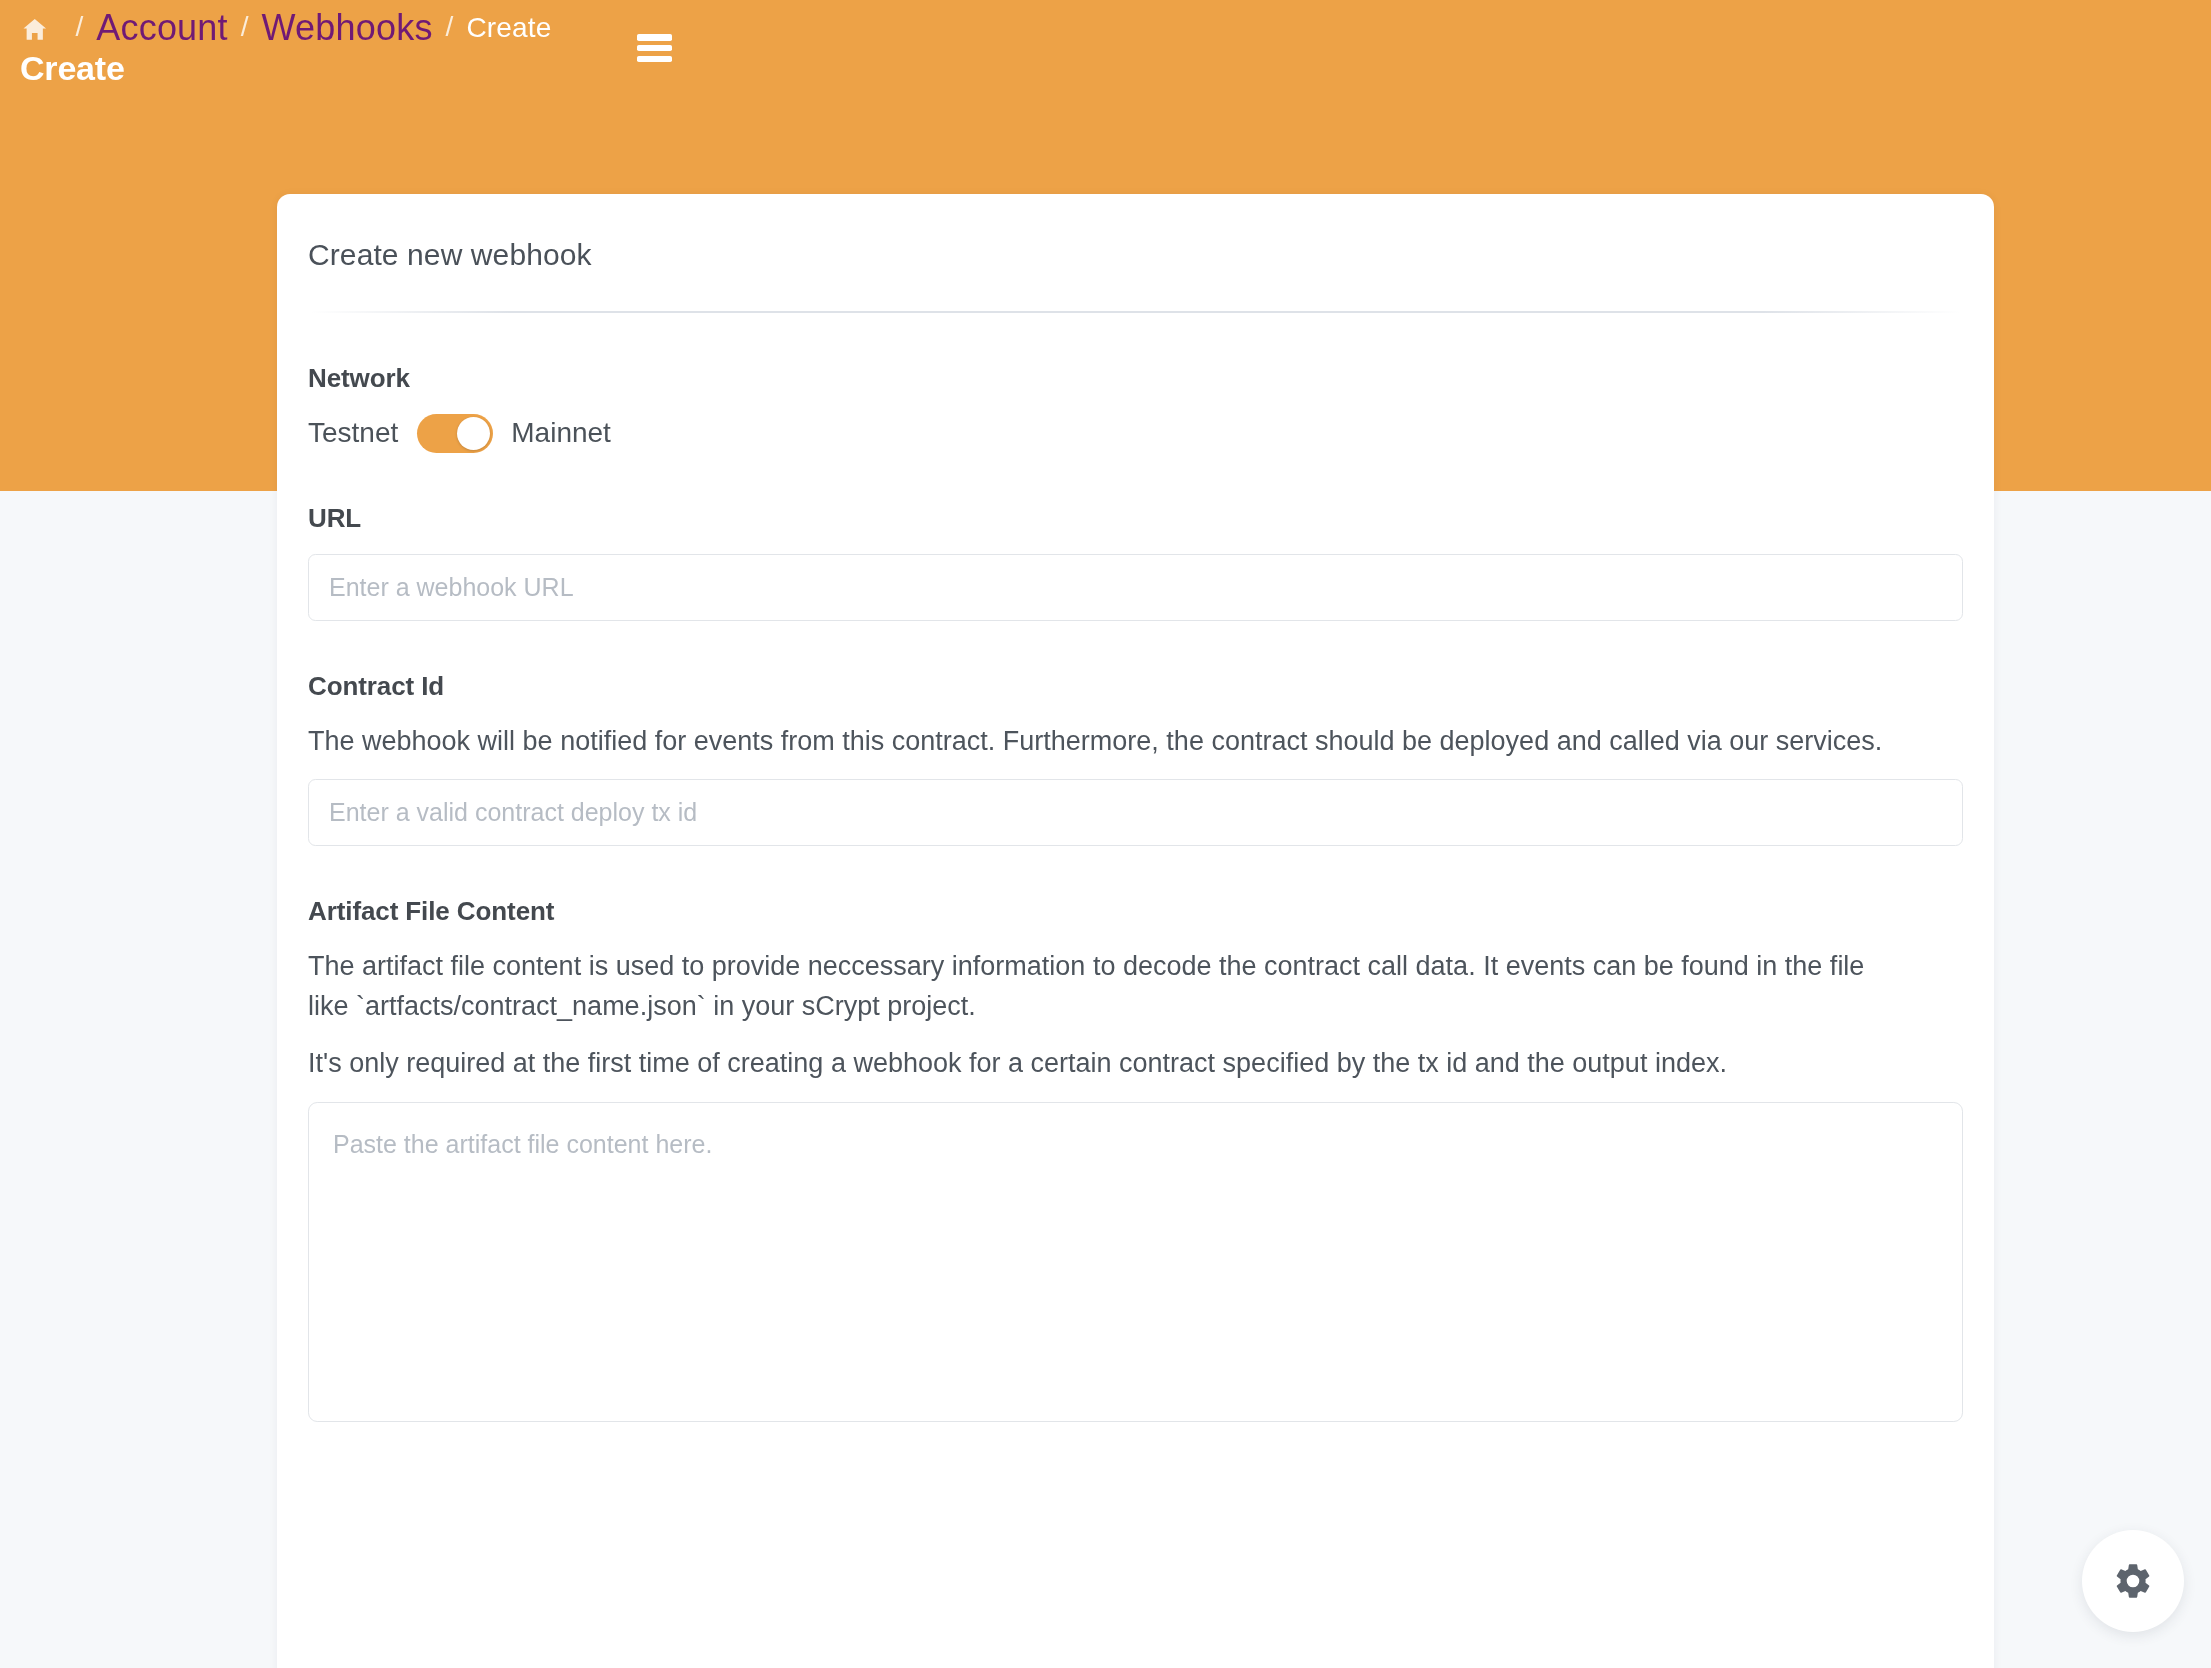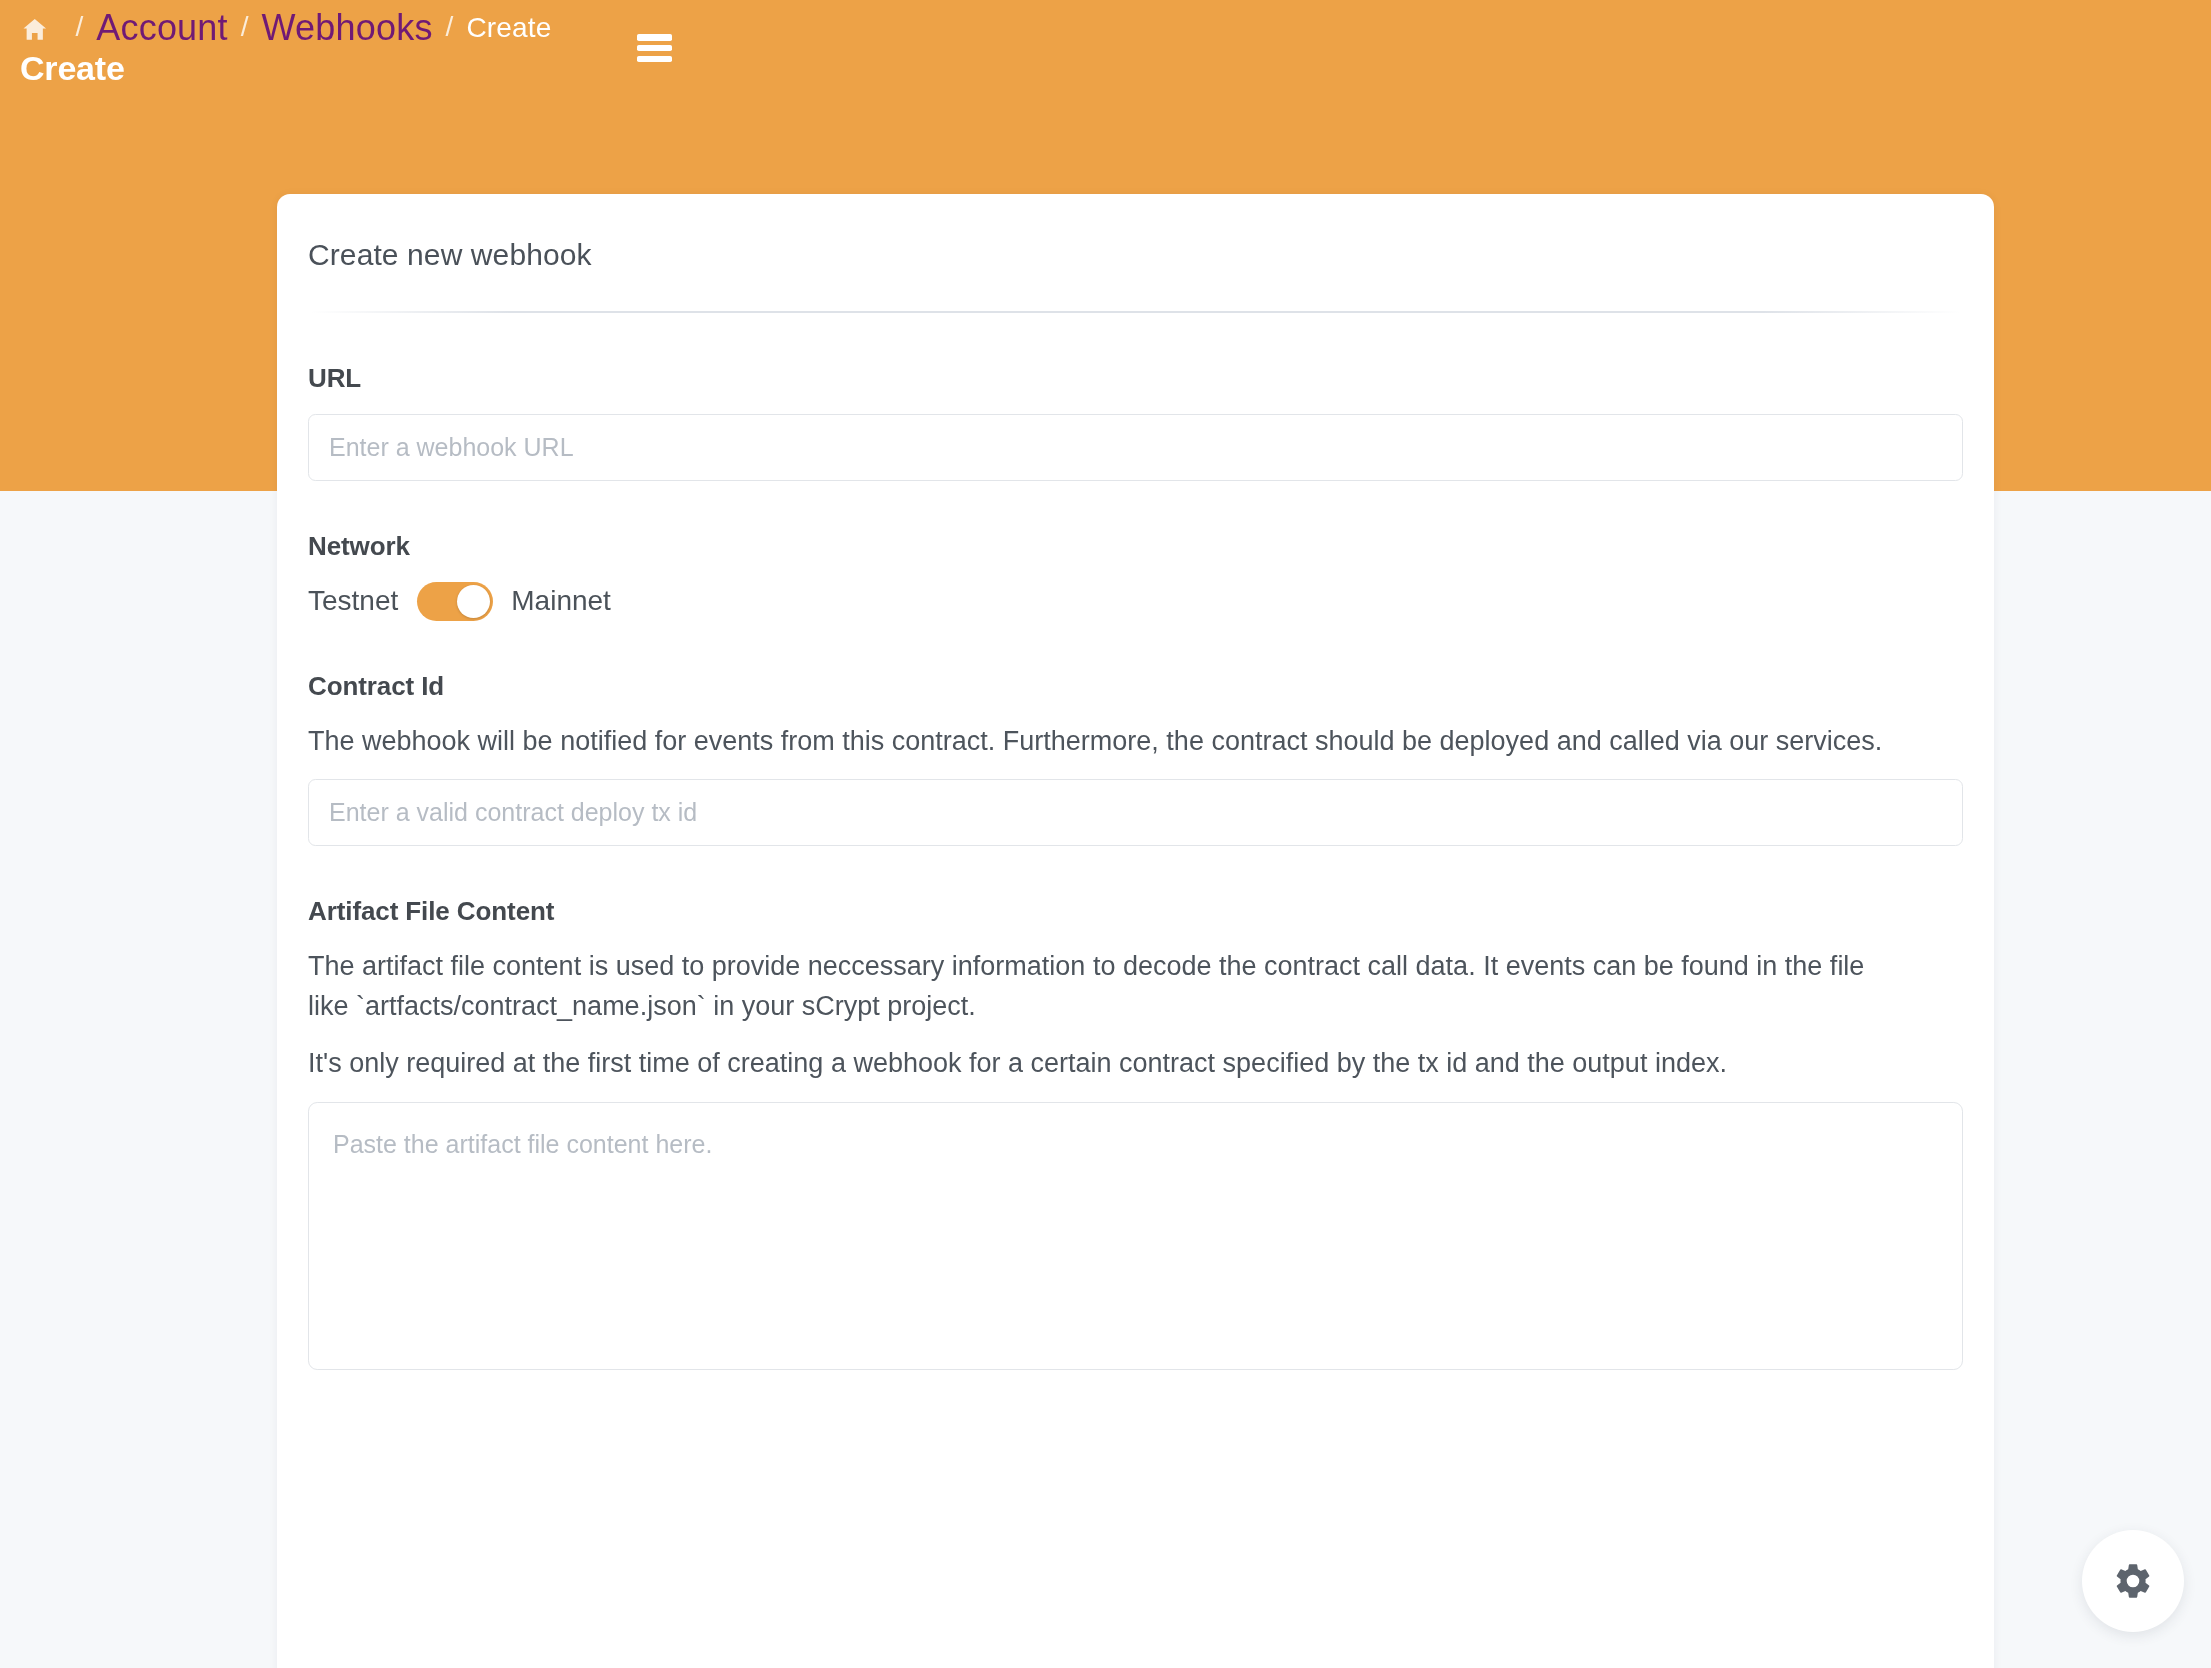--- a/index.html
+++ b/index.html
@@ -216,21 +216,21 @@
     height: 33px;
     border-radius: 50%;
     background: #ffffff;
     box-shadow: 0 0.9px 2.8px rgba(0,0,0,0.18);
   }
 
   
   .textarea-box {
     display: block;
     width: 100%;
-    height: 268px;
+    height: 320px;
     border: 0.9px solid #e2e5e9;
     border-radius: 9.2px;
     background: #ffffff;
     padding: 24px 24px;
     font-family: "Liberation Sans", sans-serif;
     font-size: 25px;
     color: #44494f;
     resize: none;
     outline: none;
     line-height: 1.4;
@@ -286,37 +286,37 @@
   </div>
 
 </div>
 
 <section class="card">
 
   <h2 class="card-title">Create new webhook</h2>
   <div class="card-divider"></div>
 
   <div class="card-body">
-
-    <div class="field-group">
-      <label class="field-label">URL</label>
-      <input class="text-input" type="text" placeholder="Enter a webhook URL" style="">
-    </div>
 
     <div class="field-group">
       <label class="field-label">Network</label>
       <div class="toggle-row">
         <span class="toggle-label left">Testnet</span>
         <div class="toggle-switch">
           <div class="toggle-knob"></div>
         </div>
         <span class="toggle-label right">Mainnet</span>
       </div>
     </div>
 
+    <div class="field-group">
+      <label class="field-label">URL</label>
+      <input class="text-input" type="text" placeholder="Enter a webhook URL" style="">
+    </div>
+
 
     <div class="field-group">
       <label class="field-label">Contract Id</label>
       <p class="field-desc">The webhook will be notified for events from this contract. Furthermore, the contract should be deployed and called via our services.</p>
       <div class="row-two">
         <div>
           <input class="text-input" type="text" placeholder="Enter a valid contract deploy tx id" style="">
         </div>
       </div>
     </div>

